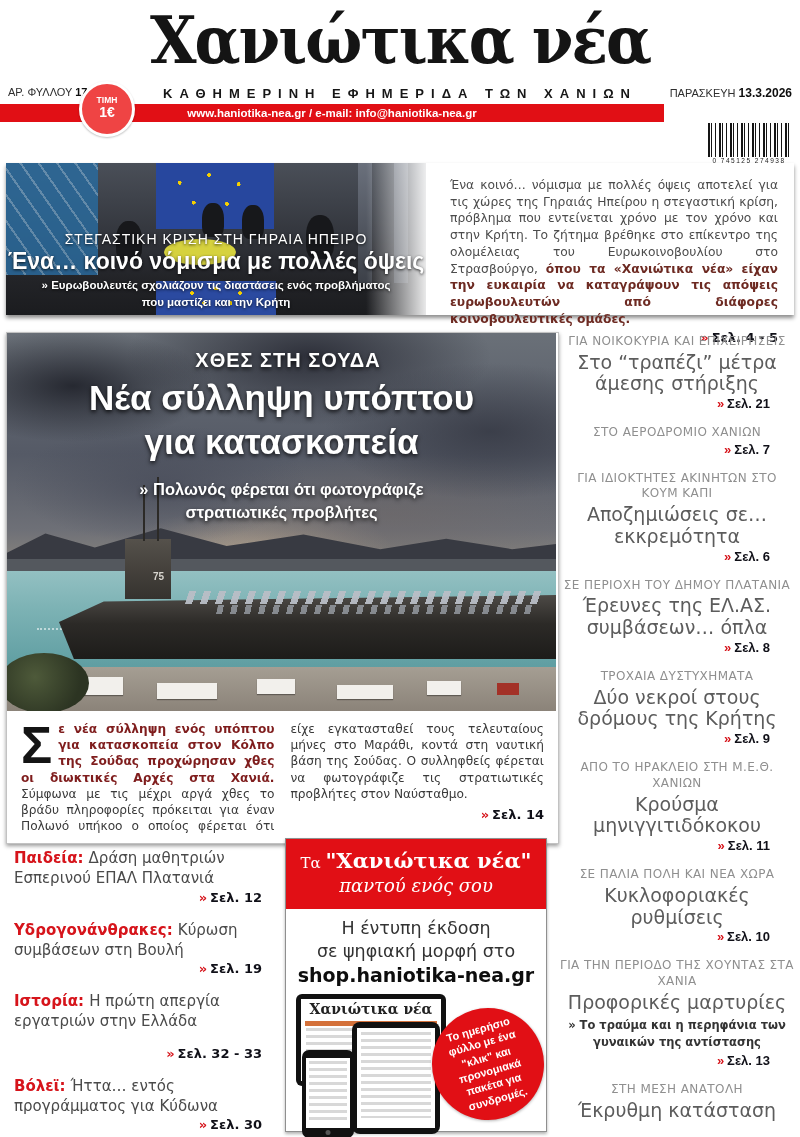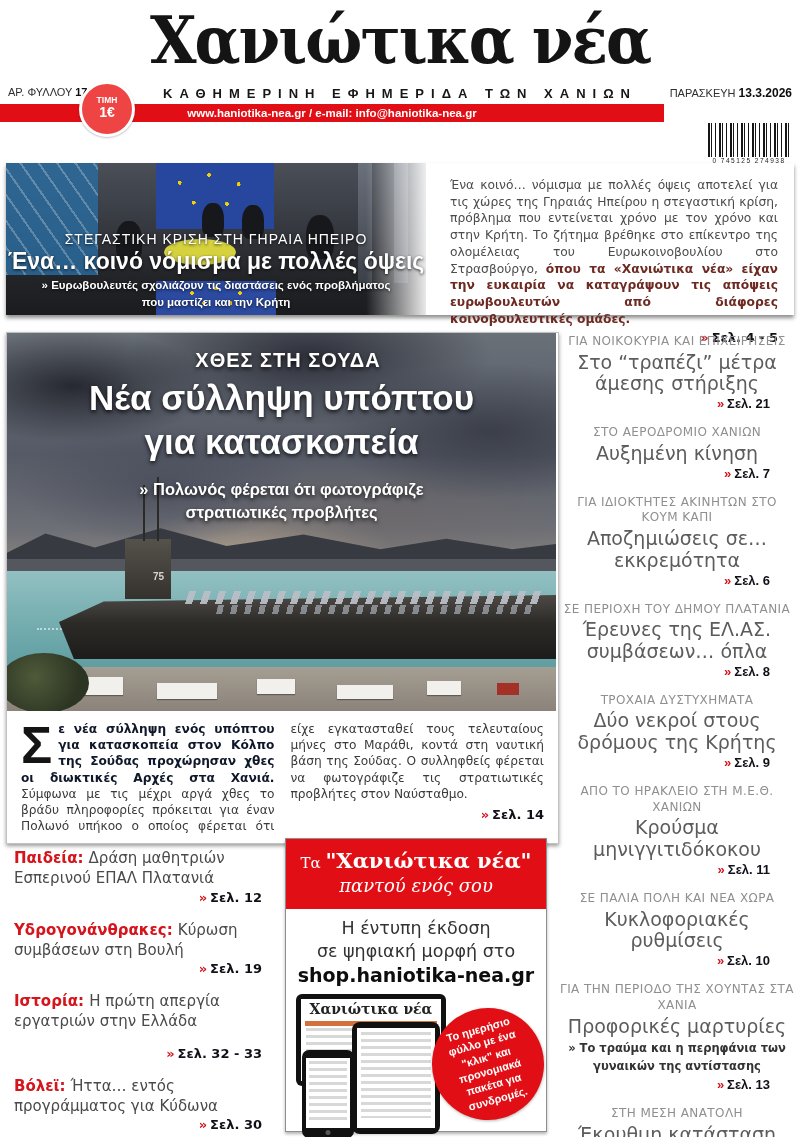--- a/index.html
+++ b/index.html
@@ -79,21 +79,21 @@
   .mp-bldg{background:#f2f0ec;box-shadow:0 1px 1px rgba(0,0,0,.35);}
   .mp-red{background:#a33127;}
   .mp-tree{left:-8px;top:320px;width:90px;height:60px;border-radius:50%;background:radial-gradient(circle at 40% 40%,#4e5a3a,#2c3422 70%);}
   .main-overlay{left:0;top:16px;width:549px;text-align:center;color:#fff;z-index:5;text-shadow:0 2px 4px rgba(0,0,0,.8);}
   .main-kicker{font-size:20px;font-weight:700;letter-spacing:1px;padding-left:13px;}
   .main-head{font-size:35px;font-weight:700;line-height:1.25;margin-top:4px;}
   .main-sub{font-size:16.5px;font-weight:700;line-height:1.45;margin-top:14px;}
   .article{padding:10px 14px 8px 14px;column-count:2;column-gap:16px;
     font-family:"DejaVu Sans",sans-serif;font-size:12.2px;line-height:1.33;color:#3a3a3a;text-align:justify;}
   .dropcap{float:left;font-size:52px;line-height:.78;font-weight:800;color:#141414;padding:4px 6px 0 0;font-family:"Liberation Sans",sans-serif;}
-  .leadbold{font-weight:700;color:#0f172a;}
+  .leadbold{font-weight:700;color:#7f1d1d;}
   .article .pageref{margin-top:4px;}
 
   
   .briefs{top:848px;left:14px;width:254px;}
   .brief{margin-bottom:15px;font-family:"DejaVu Sans",sans-serif;}
   .brief .cat{color:#d6141b;font-weight:700;font-size:15px;}
   .brief .txt{color:#4a4a4a;font-size:15px;line-height:1.35;}
   .brief .pageref{padding-right:6px;margin-top:1px;}
 
   
@@ -290,21 +290,20 @@
 <div class="abs sidebar">
 
   <div class="sb-item">
     <div class="sb-kicker">ΓΙΑ ΝΟΙΚΟΚΥΡΙΑ ΚΑΙ ΕΠΙΧΕΙΡΗΣΕΙΣ</div>
     <div class="sb-title">Στο “τραπέζι” μέτρα άμεσης στήριξης</div>
     <div class="sb-ref"><span class="arr">»</span><span>Σελ. 21</span></div>
   </div>
 
   <div class="sb-item">
     <div class="sb-kicker">ΣΤΟ ΑΕΡΟΔΡΟΜΙΟ ΧΑΝΙΩΝ</div>
-    <div class="sb-title">Αυξημένη κίνηση</div>
     <div class="sb-ref"><span class="arr">»</span><span>Σελ. 7</span></div>
   </div>
 
   <div class="sb-item">
     <div class="sb-kicker">ΓΙΑ ΙΔΙΟΚΤΗΤΕΣ ΑΚΙΝΗΤΩΝ ΣΤΟ ΚΟΥΜ ΚΑΠΙ</div>
     <div class="sb-title">Αποζημιώσεις σε… εκκρεμότητα</div>
     <div class="sb-ref"><span class="arr">»</span><span>Σελ. 6</span></div>
   </div>
 
   <div class="sb-item">

